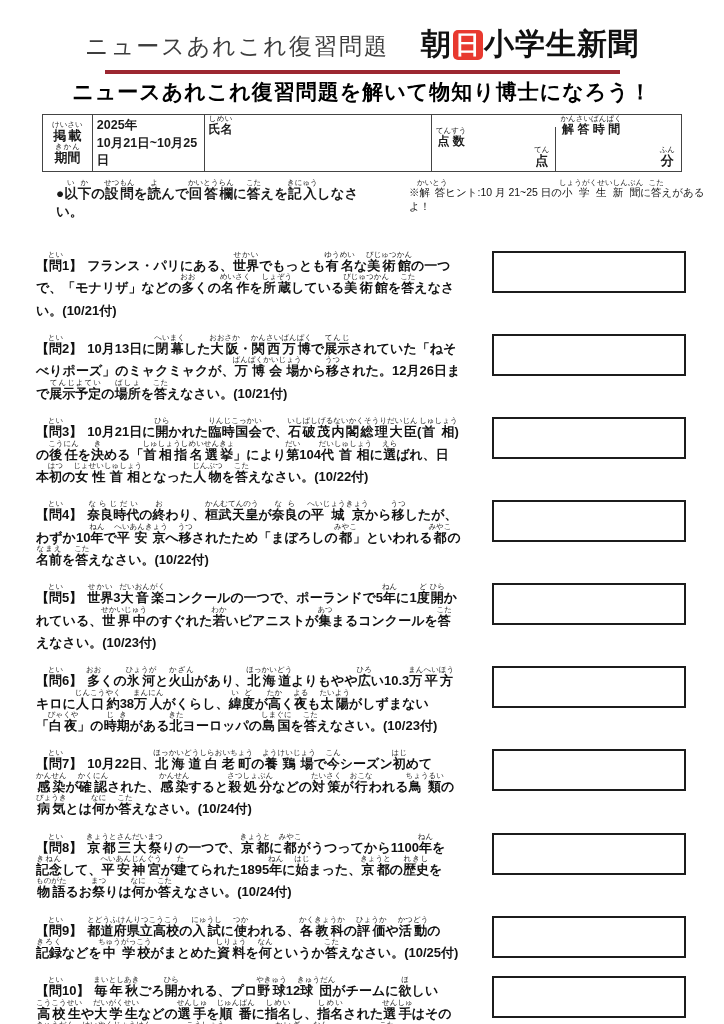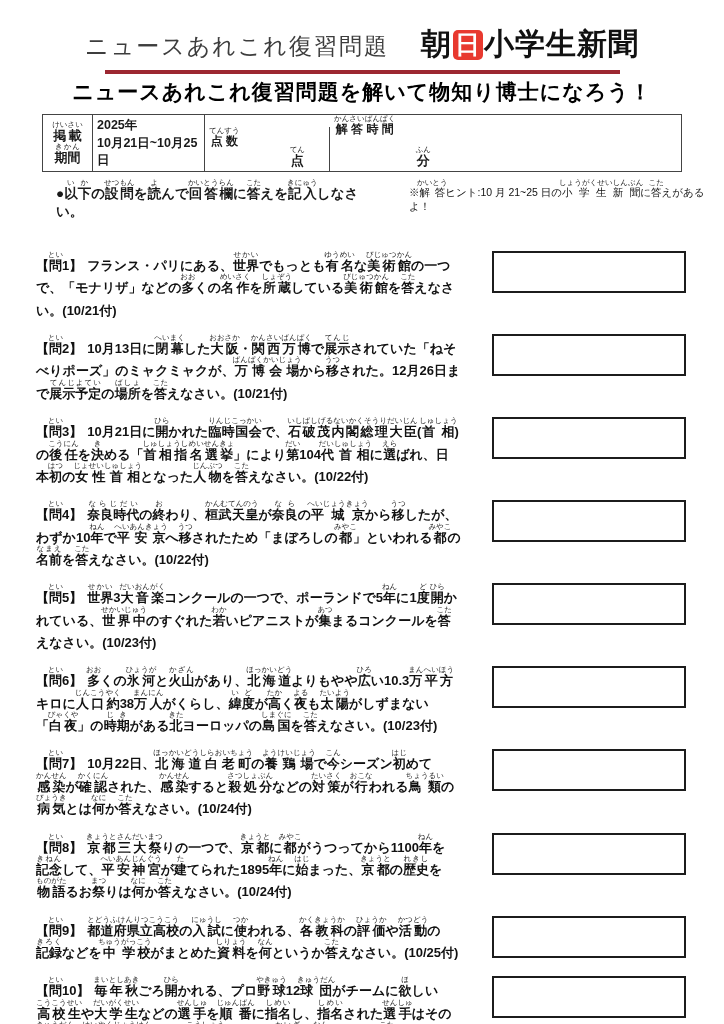--- a/index.html
+++ b/index.html
@@ -34,21 +34,21 @@
   }
   .form-cell { border-right:1px solid #444; position:relative; padding:2px 4px; }
   .form-cell:last-child { border-right:none; }
   .cell-period { width:50px; text-align:center; font-weight:bold; font-size:13px;
     display:flex; flex-direction:column; justify-content:center; line-height:1.05; }
   .cell-dates { width:112px; font-weight:600; display:flex; flex-direction:column; justify-content:center; gap:1px; font-size:12.5px; }
   .cell-name { width:228px; }
   .cell-score { width:125px;margin-top:12px; }
   .cell-time { width:125px; }
   .cell-label { font-size:12px; font-weight:600; }
-  .cell-unit { position:absolute; right:24px; bottom:1px; font-size:13px; font-weight:bold; }
+  .cell-unit { position:absolute; right:6px; bottom:1px; font-size:13px; font-weight:bold; }
 
   
   .instruction { margin:7px 0 0 56px; display:flex; align-items:flex-start; gap:25px; }
   .instruction-main { font-size:13.5px; font-weight:bold; }
   .instruction-hint { font-size:10.5px; font-weight:500; color:#111; }
 
   
   .questions { margin-top:30px; padding:0 38px 0 36px; }
   .q-row { display:flex; justify-content:space-between; align-items:flex-start; margin-bottom:12px;gap:31px; }
   .q-text { width:442px; font-size:13px; line-height:1.72; font-weight:600; color:#111; }
@@ -72,20 +72,23 @@
   <div class="tagline">ニュースあれこれ復習問題を解いて物知り博士になろう！</div>
 
   <div class="form-table">
     <div class="form-cell cell-period">
       <div><ruby>掲載<rt>けいさい</rt></ruby></div>
       <div><ruby>期間<rt>きかん</rt></ruby></div>
     </div>
     <div class="form-cell cell-dates">
       <div>2025年</div>
       <div>10月21日~10月25日</div>
+    </div>
+    <div class="form-cell cell-name">
+      <span class="cell-label"><ruby>氏名<rt>しめい</rt></ruby></span>
     </div>
     <div class="form-cell cell-score">
       <span class="cell-label"><ruby>点数<rt>てんすう</rt></ruby></span>
       <span class="cell-unit"><ruby>点<rt>てん</rt></ruby></span>
     </div>
     <div class="form-cell cell-time">
       <span class="cell-label"><ruby>解答時間<rt>かんさいばんぱく</rt></ruby></span>
       <span class="cell-unit"><ruby>分<rt>ふん</rt></ruby></span>
     </div>
   </div>

